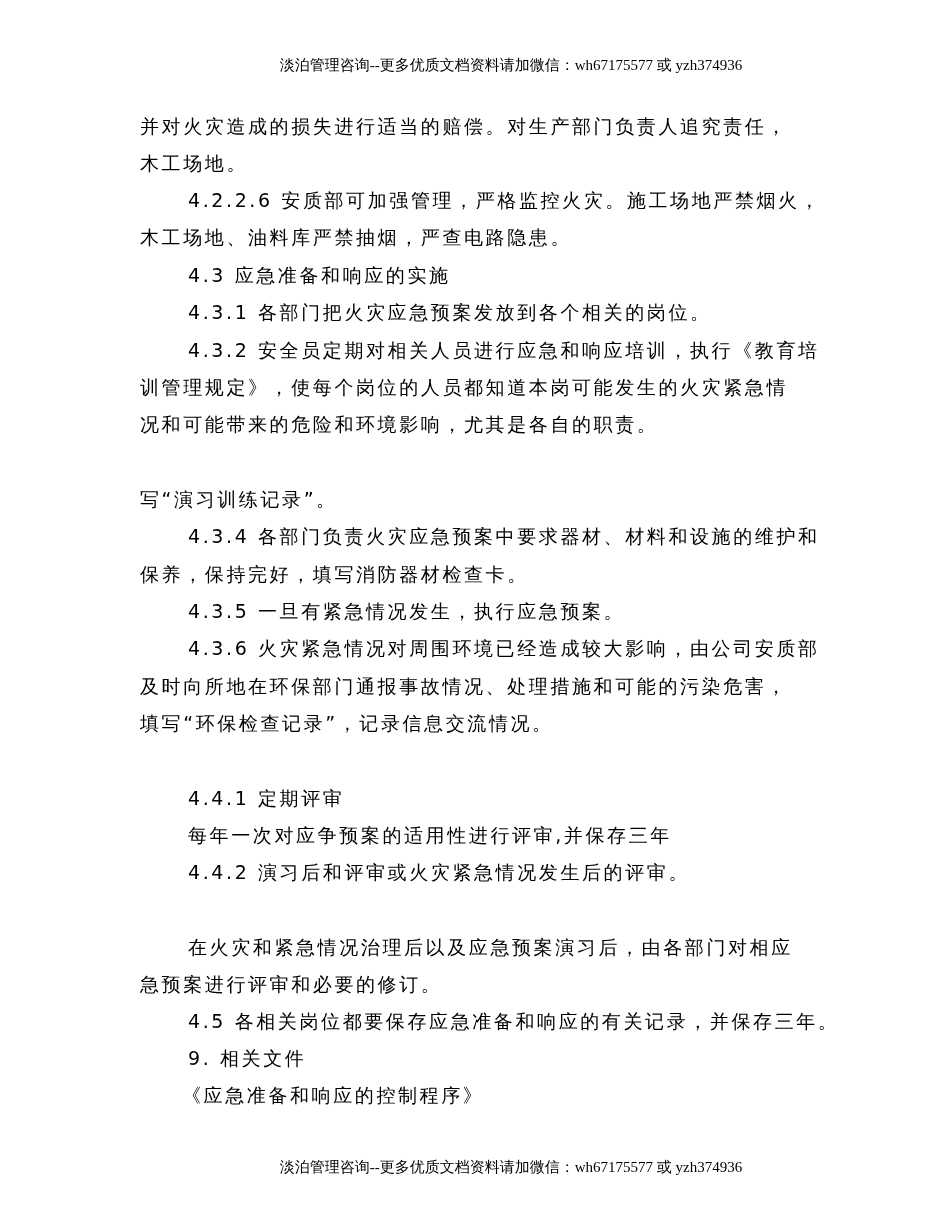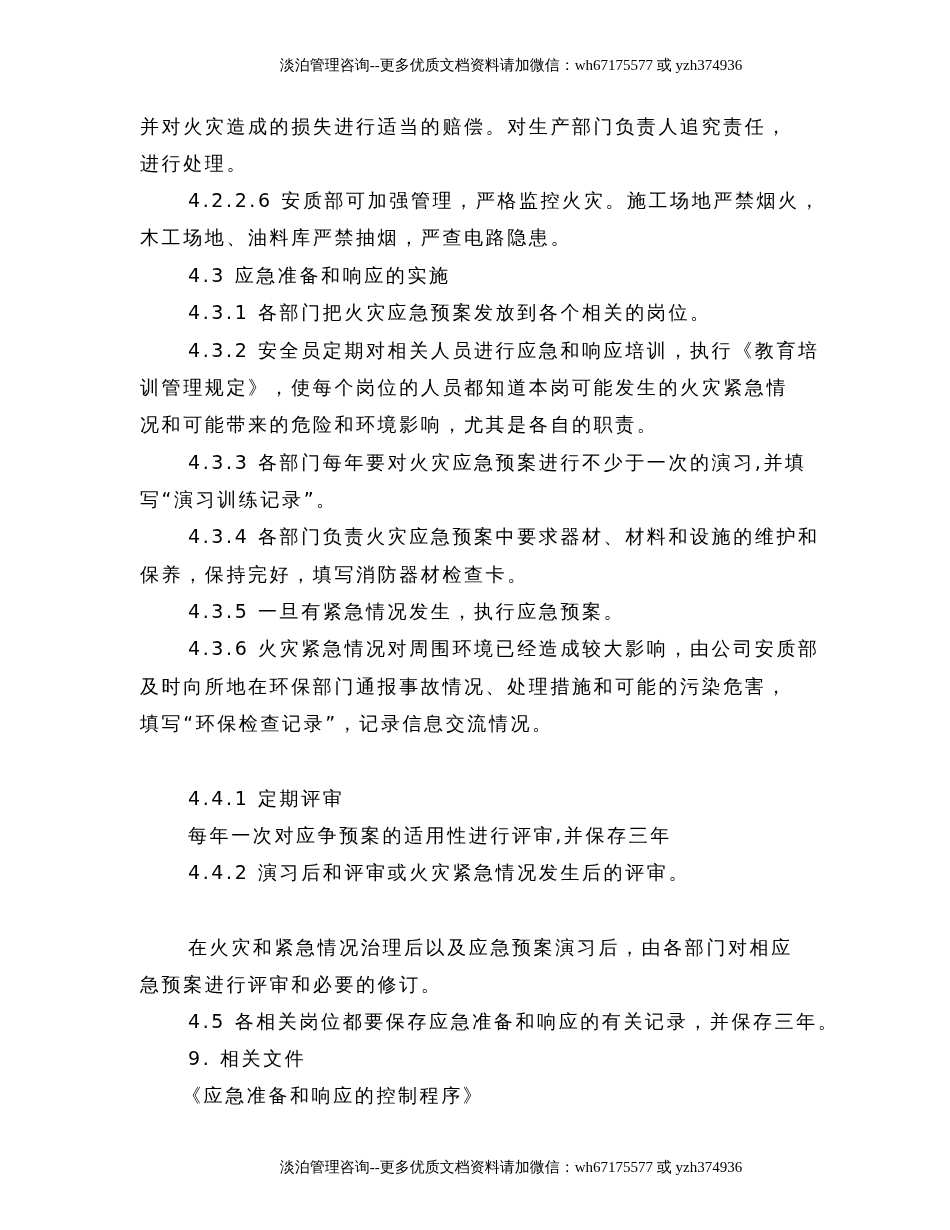--- a/index.html
+++ b/index.html
@@ -46,29 +46,28 @@
     .indent { left: 188px; }
     .flush { left: 140px; }
   </style>
 </head>
 <body>
 
 <div class="header">淡泊管理咨询--更多优质文档资料请加微信：wh67175577 或 yzh374936</div>
 
 <div class="body-text">
   <div class="line flush" style="top:114px">并对火灾造成的损失进行适当的赔偿。对生产部门负责人追究责任，</div>
-  <div class="line flush" style="top:151px">进行处理。</div>
+  <div class="line flush" style="top:151px">木工场地。</div>
   <div class="line indent" style="top:188px">4.2.2.6 安质部可加强管理，严格监控火灾。施工场地严禁烟火，</div>
   <div class="line flush" style="top:225px">木工场地、油料库严禁抽烟，严查电路隐患。</div>
   <div class="line indent" style="top:263px">4.3 应急准备和响应的实施</div>
   <div class="line indent" style="top:300px">4.3.1 各部门把火灾应急预案发放到各个相关的岗位。</div>
   <div class="line indent" style="top:338px">4.3.2 安全员定期对相关人员进行应急和响应培训，执行《教育培</div>
   <div class="line flush" style="top:375px">训管理规定》，使每个岗位的人员都知道本岗可能发生的火灾紧急情</div>
   <div class="line flush" style="top:412px">况和可能带来的危险和环境影响，尤其是各自的职责。</div>
-  <div class="line indent" style="top:450px">4.3.3 各部门每年要对火灾应急预案进行不少于一次的演习,并填</div>
   <div class="line flush" style="top:487px">写“演习训练记录”。</div>
   <div class="line indent" style="top:524px">4.3.4 各部门负责火灾应急预案中要求器材、材料和设施的维护和</div>
   <div class="line flush" style="top:562px">保养，保持完好，填写消防器材检查卡。</div>
   <div class="line indent" style="top:599px">4.3.5 一旦有紧急情况发生，执行应急预案。</div>
   <div class="line indent" style="top:636px">4.3.6 火灾紧急情况对周围环境已经造成较大影响，由公司安质部</div>
   <div class="line flush" style="top:674px">及时向所地在环保部门通报事故情况、处理措施和可能的污染危害，</div>
   <div class="line flush" style="top:711px">填写“环保检查记录”，记录信息交流情况。</div>
   <div class="line indent" style="top:786px">4.4.1 定期评审</div>
   <div class="line indent" style="top:823px">每年一次对应争预案的适用性进行评审,并保存三年</div>
   <div class="line indent" style="top:860px">4.4.2 演习后和评审或火灾紧急情况发生后的评审。</div>

